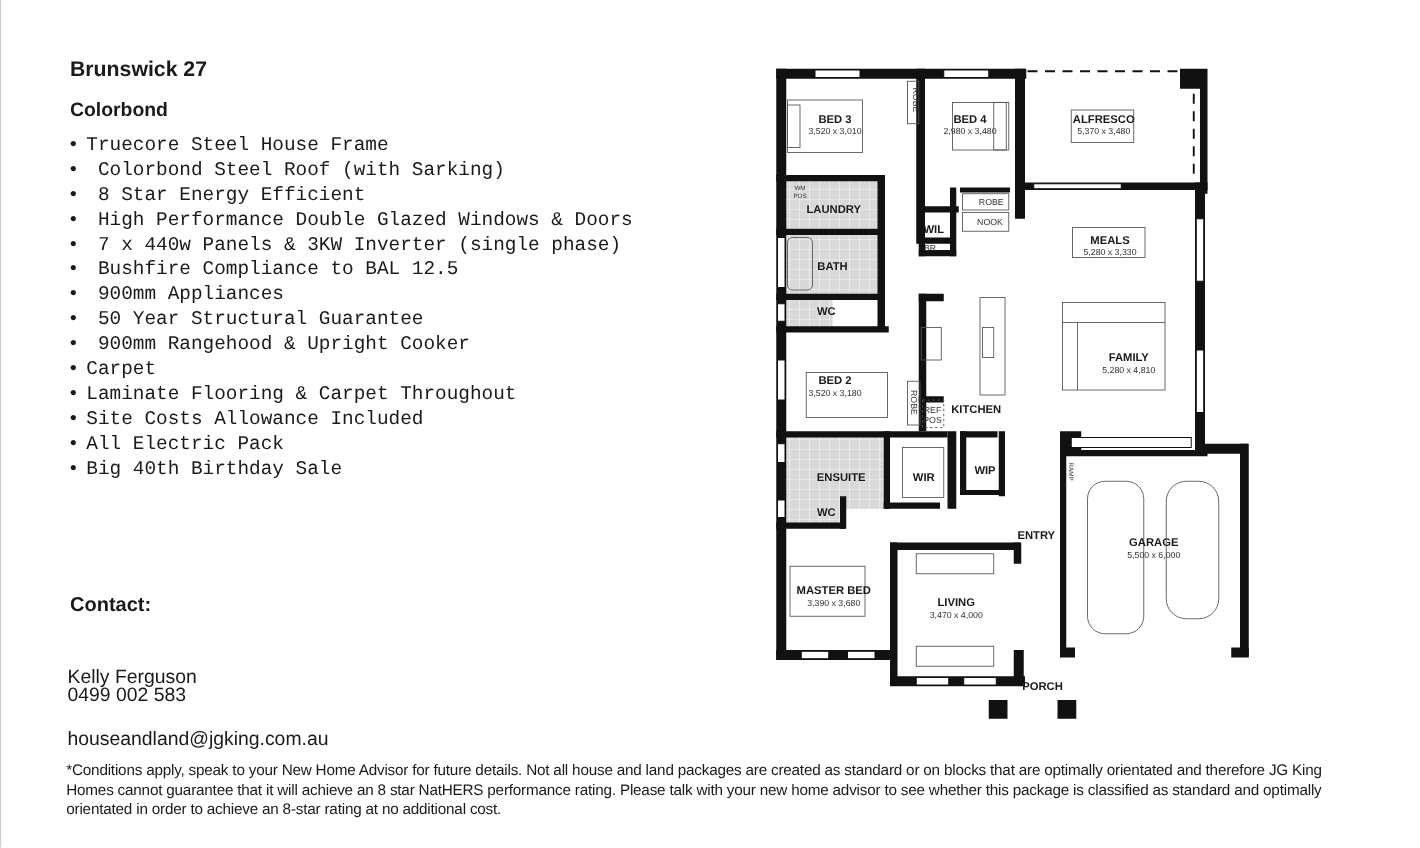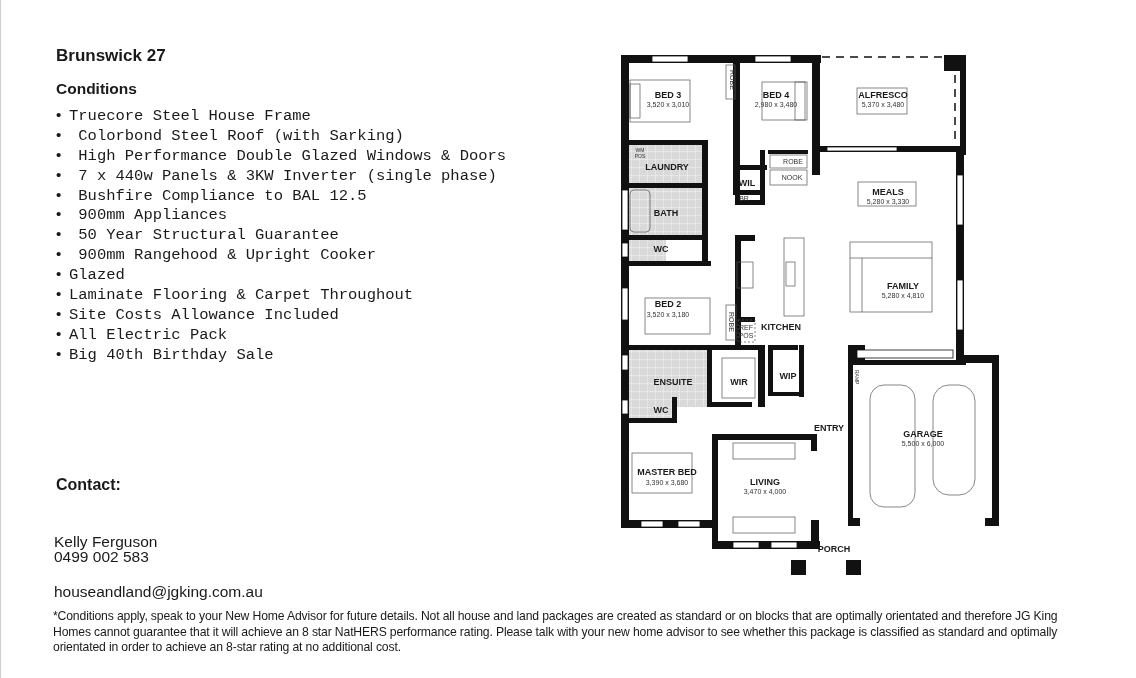--- a/index.html
+++ b/index.html
@@ -17,32 +17,33 @@
   .plan text { font-family:"Liberation Sans", sans-serif; }
   .rl { font-size:9px; font-weight:bold; fill:#1a1a1a; }
   .rd { font-size:7px; fill:#333; }
 </style>
 </head>
 <body>
 
 <div class="left-rule"></div>
 
 <div class="title">Brunswick 27</div>
-<div class="incl-h">Conditions</div>
+<div class="incl-h">Colorbond</div>
 
 <ul class="incl-list">
   <li><span class="b">•</span><span>Truecore Steel House Frame</span></li>
   <li><span class="b">•</span><span style="white-space:pre"> Colorbond Steel Roof (with Sarking)</span></li>
+  <li><span class="b">•</span><span style="white-space:pre"> 8 Star Energy Efficient</span></li>
   <li><span class="b">•</span><span style="white-space:pre"> High Performance Double Glazed Windows &amp; Doors</span></li>
   <li><span class="b">•</span><span style="white-space:pre"> 7 x 440w Panels &amp; 3KW Inverter (single phase)</span></li>
   <li><span class="b">•</span><span style="white-space:pre"> Bushfire Compliance to BAL 12.5</span></li>
   <li><span class="b">•</span><span style="white-space:pre"> 900mm Appliances</span></li>
   <li><span class="b">•</span><span style="white-space:pre"> 50 Year Structural Guarantee</span></li>
   <li><span class="b">•</span><span style="white-space:pre"> 900mm Rangehood &amp; Upright Cooker</span></li>
-  <li><span class="b">•</span><span>Glazed</span></li>
+  <li><span class="b">•</span><span>Carpet</span></li>
   <li><span class="b">•</span><span>Laminate Flooring &amp; Carpet Throughout</span></li>
   <li><span class="b">•</span><span>Site Costs Allowance Included</span></li>
   <li><span class="b">•</span><span>All Electric Pack</span></li>
   <li><span class="b">•</span><span>Big 40th Birthday Sale</span></li>
 </ul>
 
 <div class="contact-h">Contact:</div>
 <div class="contact-line" style="top:533px">Kelly Ferguson</div>
 <div class="contact-line" style="top:548px">0499 002 583</div>
 <div class="contact-line" style="top:583px">houseandland@jgking.com.au</div>

